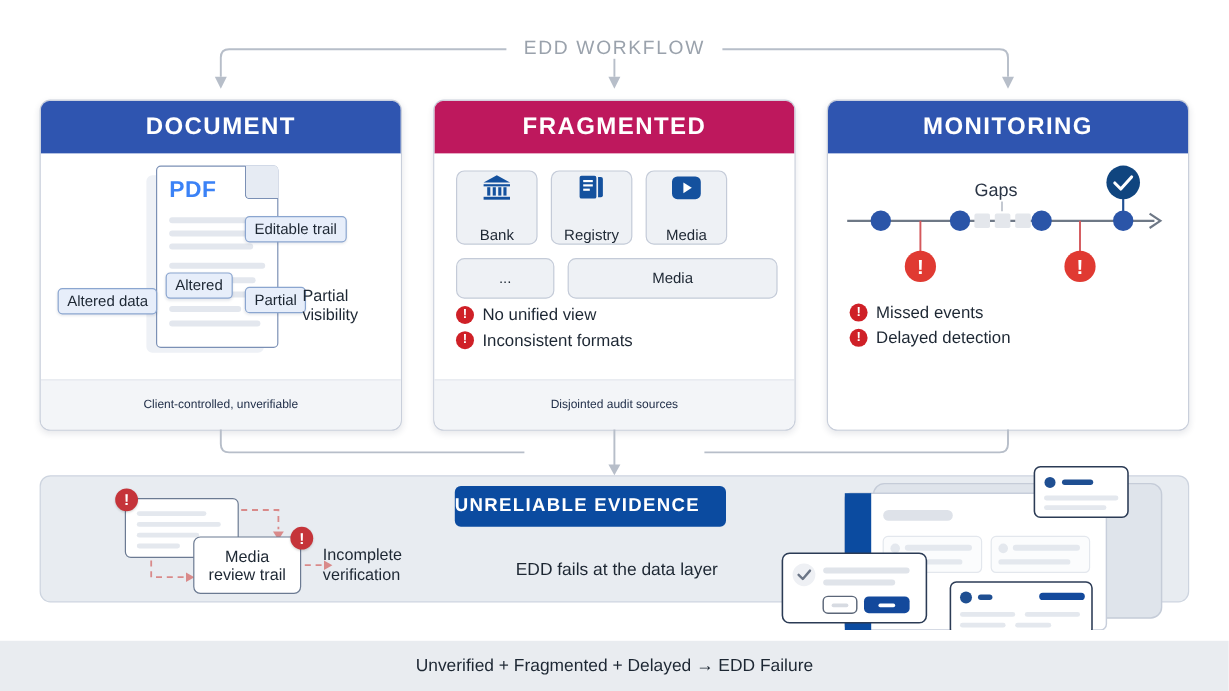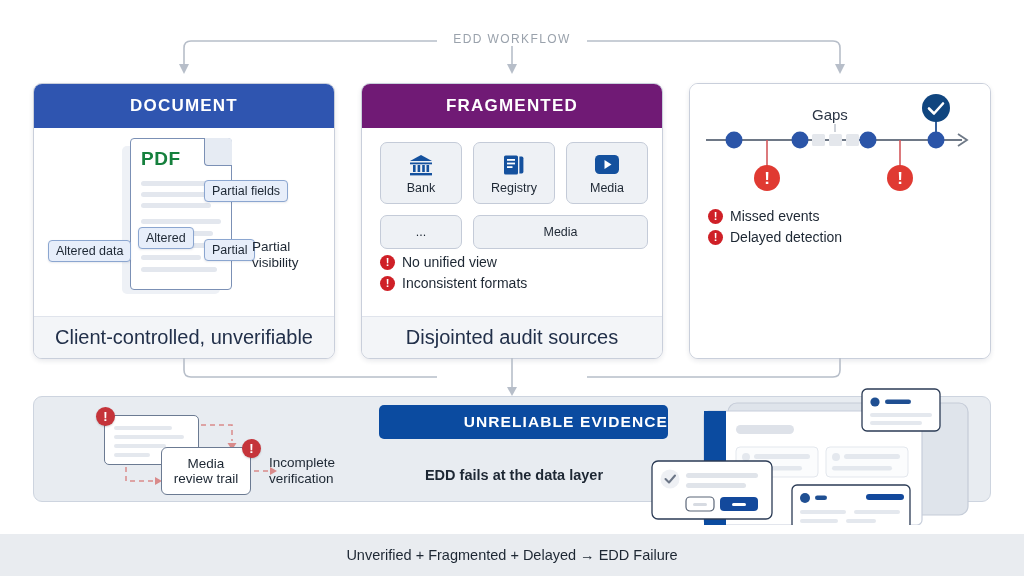--- a/index.html
+++ b/index.html
@@ -12,82 +12,82 @@
     color:#1d2733;
     overflow:hidden;
     position:relative;
   }
   .stage { position:absolute; inset:0; }
 
   
   .workflow-svg { position:absolute; left:0; top:0; width:1024px; height:90px; }
   .workflow-label {
     position:absolute; left:0; top:32px; width:1024px; text-align:center;
-    font-size:12px; letter-spacing:1.4px; color:#9aa2ac; font-weight:400;
+    font-size:16px; letter-spacing:1.4px; color:#9aa2ac; font-weight:400;
   }
   .workflow-label span { background:#fff; padding:0 14px; }
 
   
   .cards { position:absolute; left:33px; top:83px; width:958px; height:276px; }
   .card {
     position:absolute; top:0; width:302px; height:276px;
     background:#ffffff; border:1px solid #c9cfdb; border-radius:9px;
     box-shadow:0 2px 5px rgba(25,40,70,.10);
     overflow:hidden; display:flex; flex-direction:column;
   }
   .card.c1 { left:0; }
   .card.c2 { left:328px; }
   .card.c3 { left:656px; }
   .card-head {
     height:44px; flex:0 0 44px; display:flex; align-items:center; justify-content:center;
-    color:#ffffff; font-size:17px; font-weight:700; letter-spacing:1.2px;
+    color:#ffffff; font-size:20px; font-weight:700; letter-spacing:1.2px;
   }
   .card-body { flex:1 1 auto; position:relative; background:#fff; }
   .card-foot {
     flex:0 0 42px; height:42px; display:flex; align-items:center; justify-content:center;
     background:#f3f5f8; border-top:1px solid #e0e4ec;
-    font-size:20px; color:#22304a;
+    font-size:10px; color:#22304a;
   }
 
   
   .pdf-wrap { position:absolute; inset:0; }
   .pdf-shadow {
     position:absolute; left:88px; top:18px; width:98px; height:148px;
     background:#eef1f6; border-radius:5px;
   }
   .pdf-doc {
     position:absolute; left:96px; top:10px; width:102px; height:152px;
     background:#ffffff; border:1.4px solid #7b90b5; border-radius:4px;
   }
   .pdf-fold {
     position:absolute; right:-1px; top:-1px; width:28px; height:28px;
     background:#e6ebf3; border-left:1.4px solid #7b90b5; border-bottom:1.4px solid #7b90b5;
     border-radius:0 4px 0 4px;
   }
   .pdf-label {
-    position:absolute; left:10px; top:9px; font-size:19px; font-weight:700; color:#15803d;
+    position:absolute; left:10px; top:9px; font-size:19px; font-weight:700; color:#3b82f6;
     letter-spacing:.5px;
   }
   .pdf-line { position:absolute; height:5px; background:#e3e7ee; border-radius:3px; }
   .tag {
     position:absolute; background:#e7eefa; border:1.2px solid #8ba6d0; border-radius:4px;
     font-size:12.5px; color:#1d2733; padding:3px 7px; white-space:nowrap;
     box-shadow:0 1px 2px rgba(30,50,90,.10);
   }
   .free-text { position:absolute; font-size:13.5px; color:#1d2733; line-height:1.18; }
 
   
   .tiles { position:absolute; left:18px; top:14px; width:268px; }
   .tile-row { display:flex; gap:11px; }
   .tile {
     background:#eef1f5; border:1.2px solid #c4cbd8; border-radius:7px;
     display:flex; flex-direction:column; align-items:center; justify-content:center;
     gap:3px; height:62px; font-size:12.5px; color:#1d2733;
   }
-  .tile-sq { width:82px; }
+  .tile-sq { width:68px;justify-content:space-between; }
   .tile-wide { flex:1; height:34px; justify-content:center; }
   .tile-dots { width:82px; height:34px; }
   .tile-icon { height:26px; display:flex; align-items:center; }
   .bullets { position:absolute; left:18px; top:126px; }
   .bullet { display:flex; align-items:center; gap:7px; margin-bottom:5px; font-size:14px; color:#1d2733; }
   .excl {
     width:15px; height:15px; border-radius:50%; background:#cf2027; color:#fff;
     font-size:11px; font-weight:700; display:flex; align-items:center; justify-content:center;
     line-height:1; flex:0 0 15px;
   }
@@ -99,28 +99,28 @@
 
   
   .mid-svg { position:absolute; left:0; top:356px; width:1024px; height:44px; }
 
   
   .bottom {
     position:absolute; left:33px; top:396px; width:958px; height:106px;
     background:#e8ecf1; border:1px solid #cdd4df; border-radius:9px;
   }
   .banner {
-    position:absolute; left:345px; top:8px; width:289px; height:34px;
+    position:absolute; left:345px; top:8px; width:226px; height:34px;
     background:#0b4ba0; border-radius:5px; color:#fff;
-    display:flex; align-items:center; justify-content:flex-end;
+    display:flex; align-items:center; justify-content:flex-start;
     font-size:15.5px; font-weight:700; letter-spacing:1.1px;
   }
   .banner-sub {
     position:absolute; left:345px; top:70px; width:270px; text-align:center;
-    font-size:14.5px; font-weight:700; color:#1d2733;
+    font-size:14.5px; font-weight:400; color:#1d2733;
   }
 
   
   .audit { position:absolute; left:30px; top:6px; width:310px; height:100px; }
   .mini-doc {
     position:absolute; left:40px; top:12px; width:95px; height:50px;
     background:#fff; border:1.3px solid #6b7a92; border-radius:5px;
   }
   .mini-doc .ml { position:absolute; height:4px; background:#e4e8ee; border-radius:2px; left:9px; }
   .badge-excl {
@@ -185,21 +185,21 @@
             <div class="pdf-line" style="left:10px; top:53px; width:78px;"></div>
             <div class="pdf-line" style="left:10px; top:64px; width:70px;"></div>
             <div class="pdf-line" style="left:10px; top:80px; width:80px;"></div>
             <div class="pdf-line" style="left:10px; top:92px; width:72px;"></div>
             <div class="pdf-line" style="left:10px; top:104px; width:80px;"></div>
             <div class="pdf-line" style="left:10px; top:116px; width:60px;"></div>
             <div class="pdf-line" style="left:10px; top:128px; width:76px;"></div>
           </div>
 
           <div class="tag" style="left:170px; top:52px;">
-            <span>Partial fields</span>
+            <span>Editable trail</span>
           </div>
           <div class="tag" style="left:104px; top:76px;margin-top:23px;">
             <span>Altered</span>
           </div>
           <div class="tag" style="left:14px; top:112px;">
             <span>Altered data</span>
           </div>
           <div class="tag" style="left:170px; top:111px;">
             <span>Partial</span>
           </div>
@@ -208,21 +208,21 @@
             <div>visibility</div>
           </div>
         </div>
       </div>
       <div class="card-foot">
         <span>Client-controlled, unverifiable</span>
       </div>
     </div>
 
     <div class="card c2">
-      <div class="card-head" style="background:#701a75">
+      <div class="card-head" style="background:#be185d">
         <span>FRAGMENTED</span>
       </div>
       <div class="card-body">
         <div class="tiles">
           <div class="tile-row">
             <div class="tile tile-sq">
               <span class="tile-icon">
                 <svg width="26" height="24" viewBox="0 0 26 24">
                   <path d="M13 2 L24 8 H2 Z" fill="#14519e"></path>
                   <rect x="2" y="9.5" width="22" height="1.8" fill="#14519e"></rect>
@@ -276,20 +276,23 @@
             <span>Inconsistent formats</span>
           </div>
         </div>
       </div>
       <div class="card-foot">
         <span>Disjointed audit sources</span>
       </div>
     </div>
 
     <div class="card c3">
+      <div class="card-head" style="background:#2f55b0">
+        <span>MONITORING</span>
+      </div>
       <div class="card-body">
         <div class="tl">
           <div class="tl-gaps">Gaps</div>
           <svg width="300" height="120" viewBox="0 0 300 120" style="position:absolute;left:0;top:0;">
 
             <line x1="16" y1="56" x2="272" y2="56" stroke="#6e7886" stroke-width="1.8"></line>
             <path d="M268,50 L277,56 L268,62" fill="none" stroke="#6e7886" stroke-width="1.8"></path>
 
             <g fill="#e4e7ec">
               <rect x="122" y="50" width="13" height="12" rx="1.5"></rect>

